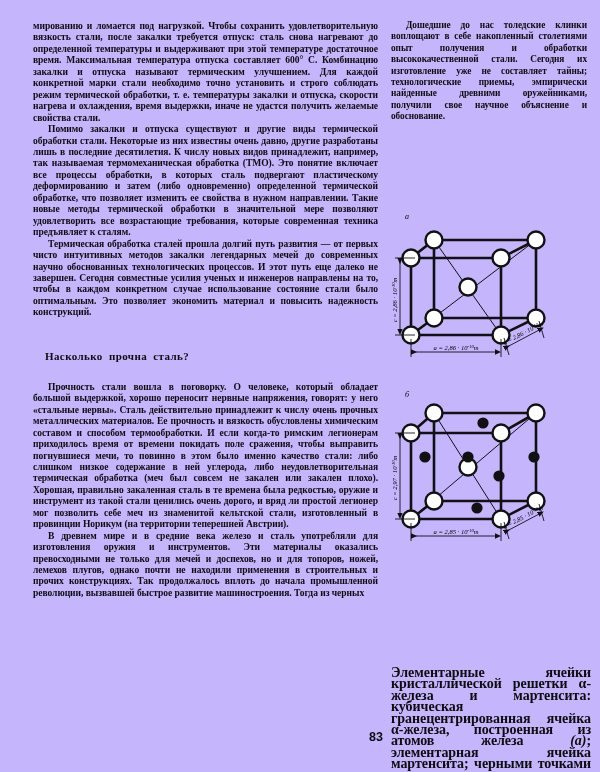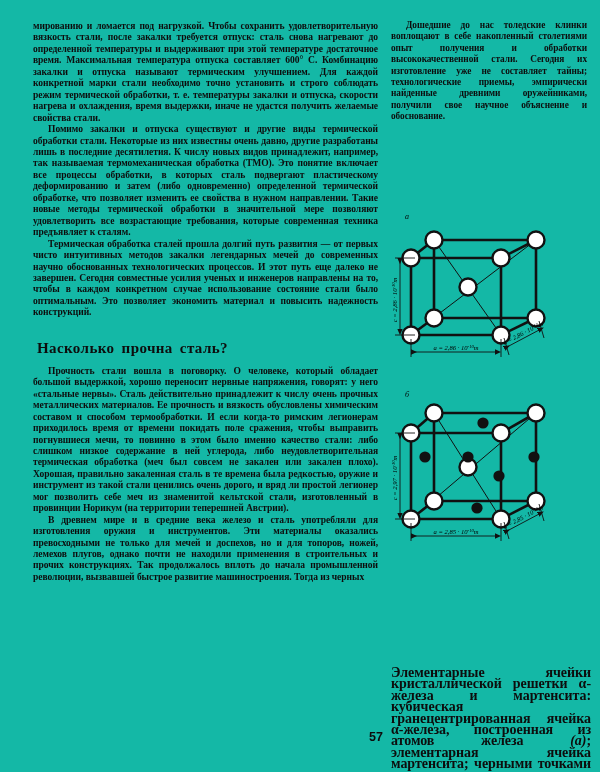--- a/index.html
+++ b/index.html
@@ -6,21 +6,21 @@
   body{
     width:600px;height:772px;
     font-family:"Liberation Serif", serif;
     color:#0d0d0d;
     position:relative;
     overflow:hidden;
   }
   .page{
     position:absolute;
     left:0;top:0;width:600px;height:772px;
-    background:#14b8a6;
+    background:#c4b5fd;
   }
   
   .col-left{
     position:absolute;
     left:33px;top:20px;width:345px;
   }
   .col-right{
     position:absolute;
     left:391px;top:20px;width:196px;
   }
@@ -34,22 +34,22 @@
     letter-spacing:-0.05px;
     hyphens:manual;
   }
   p.indent{text-indent:15px;}
   p.noindent{text-indent:0;}
   .col-right p{
     font-size:9.3px;
     line-height:11.4px;
   }
   h2.section-head{
-    margin:4px;
-    font-size:15px;
+    margin:12px;
+    font-size:11px;
     line-height:15px;
     font-weight:700;
     letter-spacing:0.4px;
     word-spacing:3px;
     text-align:left;
   }
   .sp-before-head{height:19px;}
   .sp-after-head{height:5px;}
 
   
@@ -252,15 +252,15 @@
         </g>
         <text x="133" y="136" font-family="Liberation Serif, serif" font-size="6.4" font-style="italic" text-anchor="middle" transform="rotate(-27 133,136)">
           <tspan>a = 2,85 · 10</tspan><tspan baseline-shift="super" font-size="4.5">-10</tspan><tspan>m</tspan>
         </text>
       </g>
     </svg>
 
     <p class="caption"><span>Элементарные ячейки кристаллической решетки α-железа и мартенсита: кубическая гранецентрированная ячейка α-железа, построенная из атомов железа </span><i>(а)</i><span>; элементарная ячейка мартенсита; черными точками показаны возможные места расположения атомов углерода </span><i>(б)</i><span>.</span></p>
   </div>
 
-  <div class="page-number">57</div>
+  <div class="page-number">83</div>
 
 </div>
 
 </body></html>

